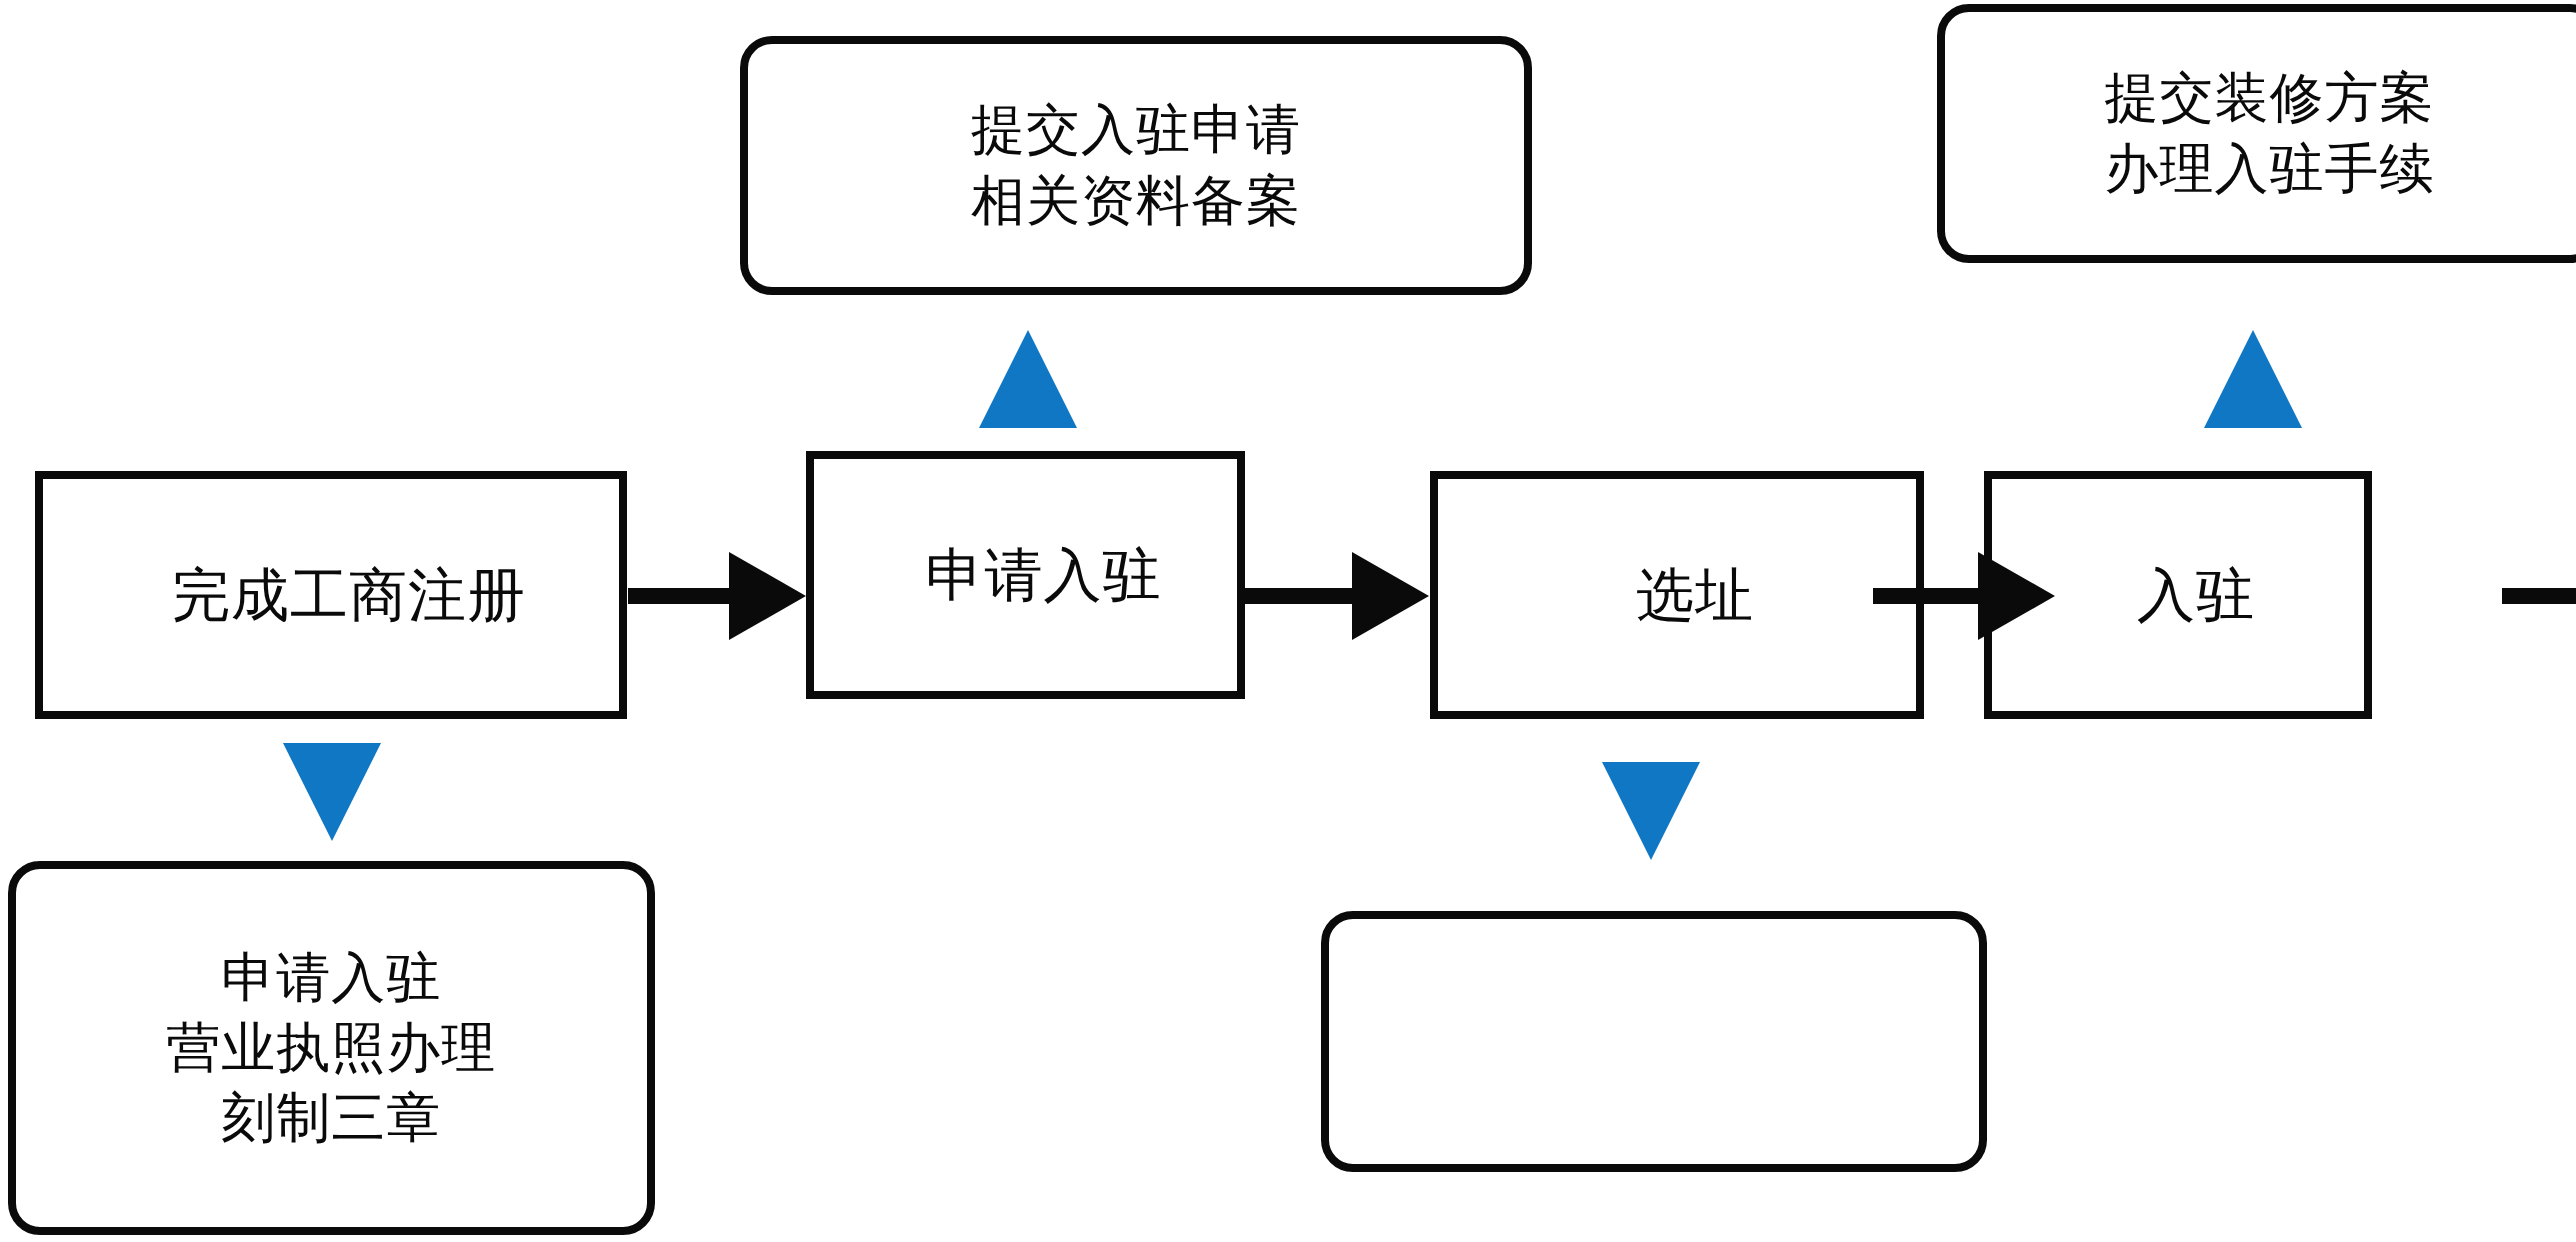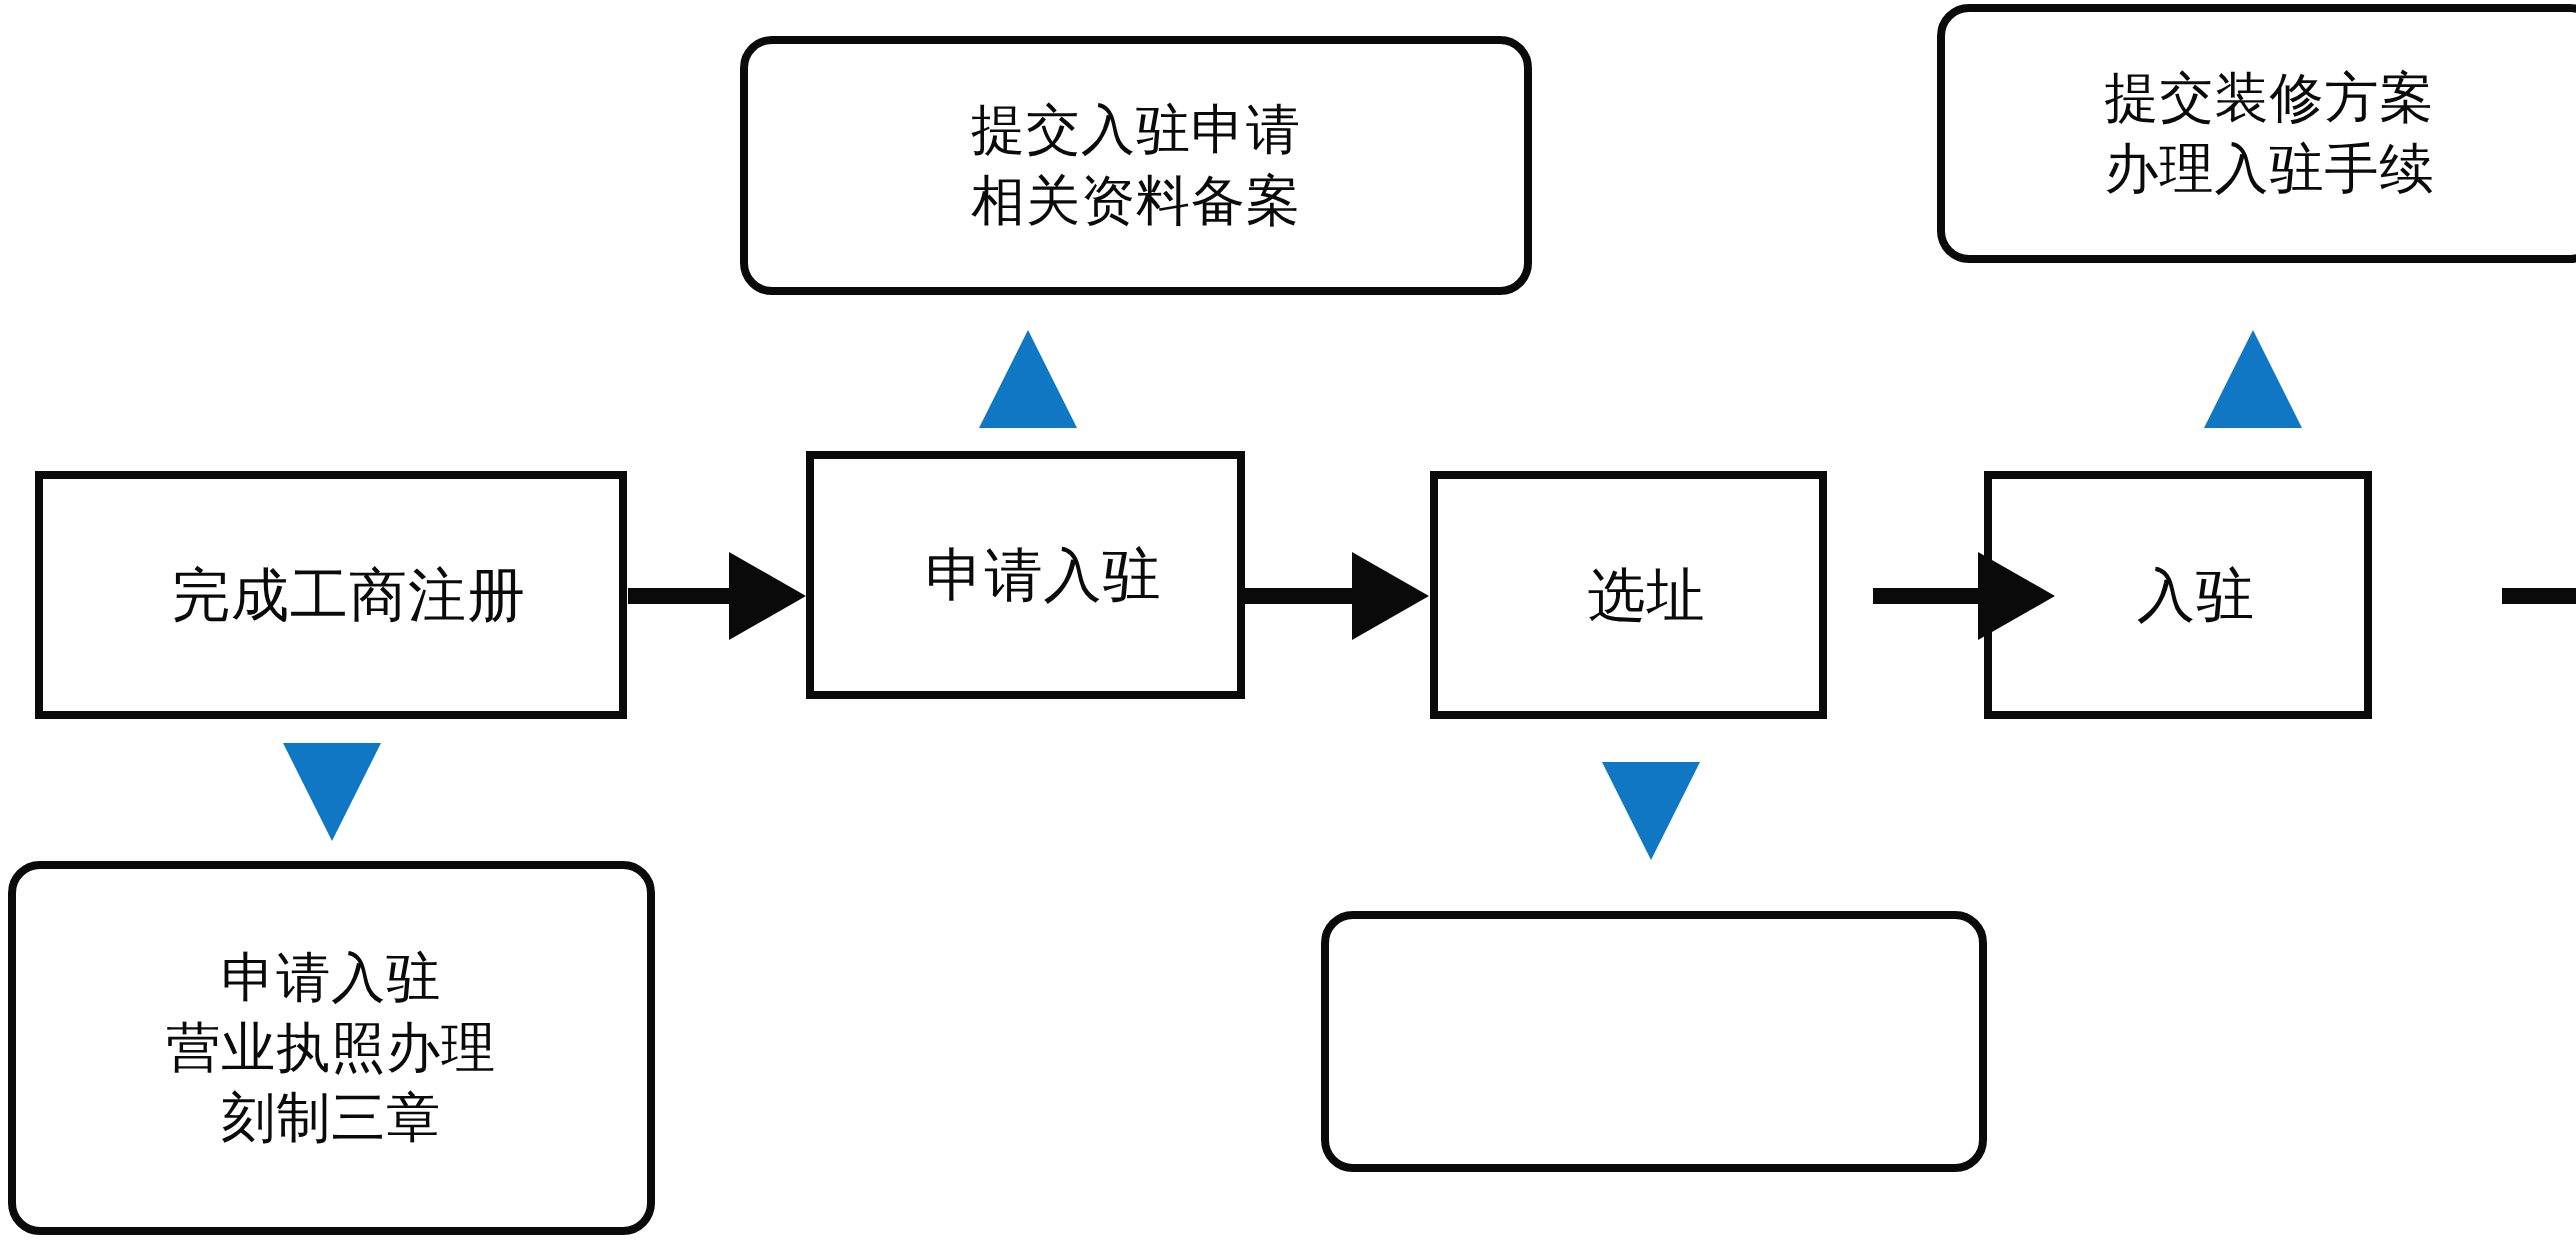--- a/index.html
+++ b/index.html
@@ -114,21 +114,21 @@
   <div class="tri-up" style="left:2204px; top:330px; border-bottom:98px solid #0f77c4;"></div>
 
   <div class="node" style="left:35px; top:471px; width:592px; height:248px;">
     <div class="label">完成工商注册</div>
   </div>
 
   <div class="node" style="left:806px; top:451px; width:439px; height:248px;">
     <div class="label">申请入驻</div>
   </div>
 
-  <div class="node" style="left:1430px; top:471px; width:397px; height:248px;">
+  <div class="node" style="left:1430px; top:471px; width:494px; height:248px;">
     <div class="label">选址</div>
   </div>
 
   <div class="node" style="left:1984px; top:471px; width:388px; height:248px;align-items:center;">
     <div class="label">入驻</div>
   </div>
 
   <div class="connector" style="left:628px; top:596px; width:179px;">
     <div class="shaft" style="width:103px;"></div>
     <div class="head" style="left:101px;"></div>

